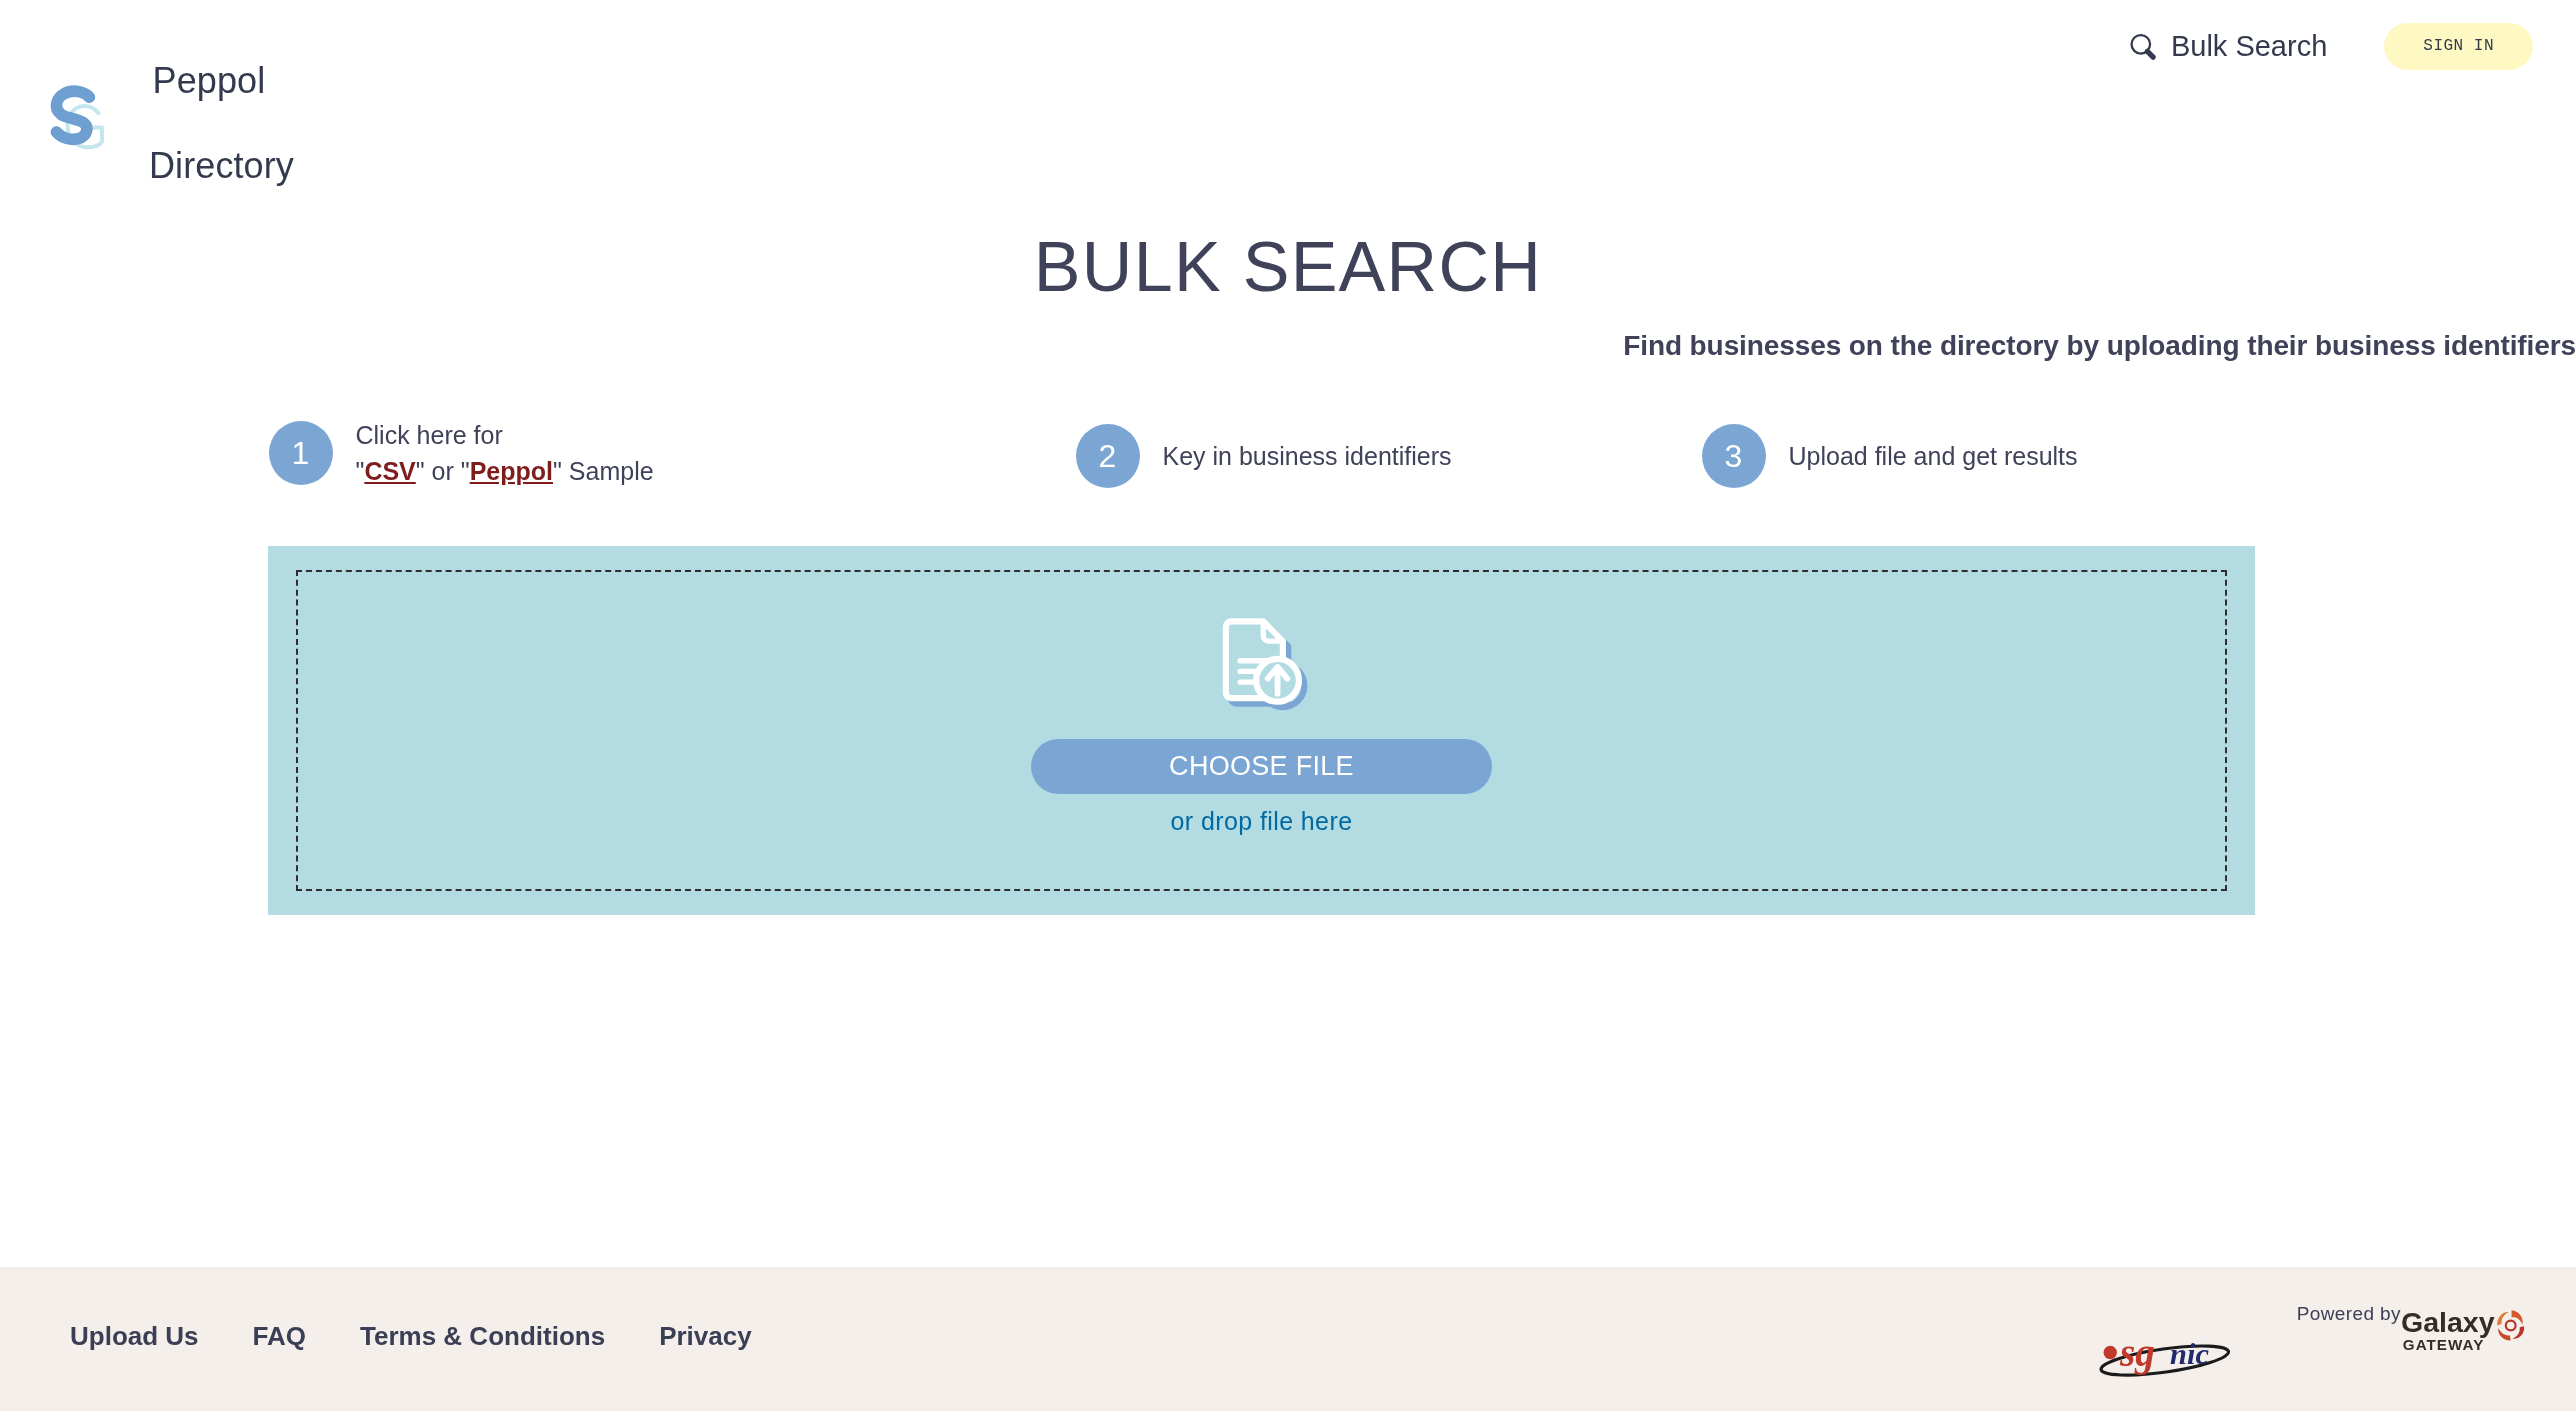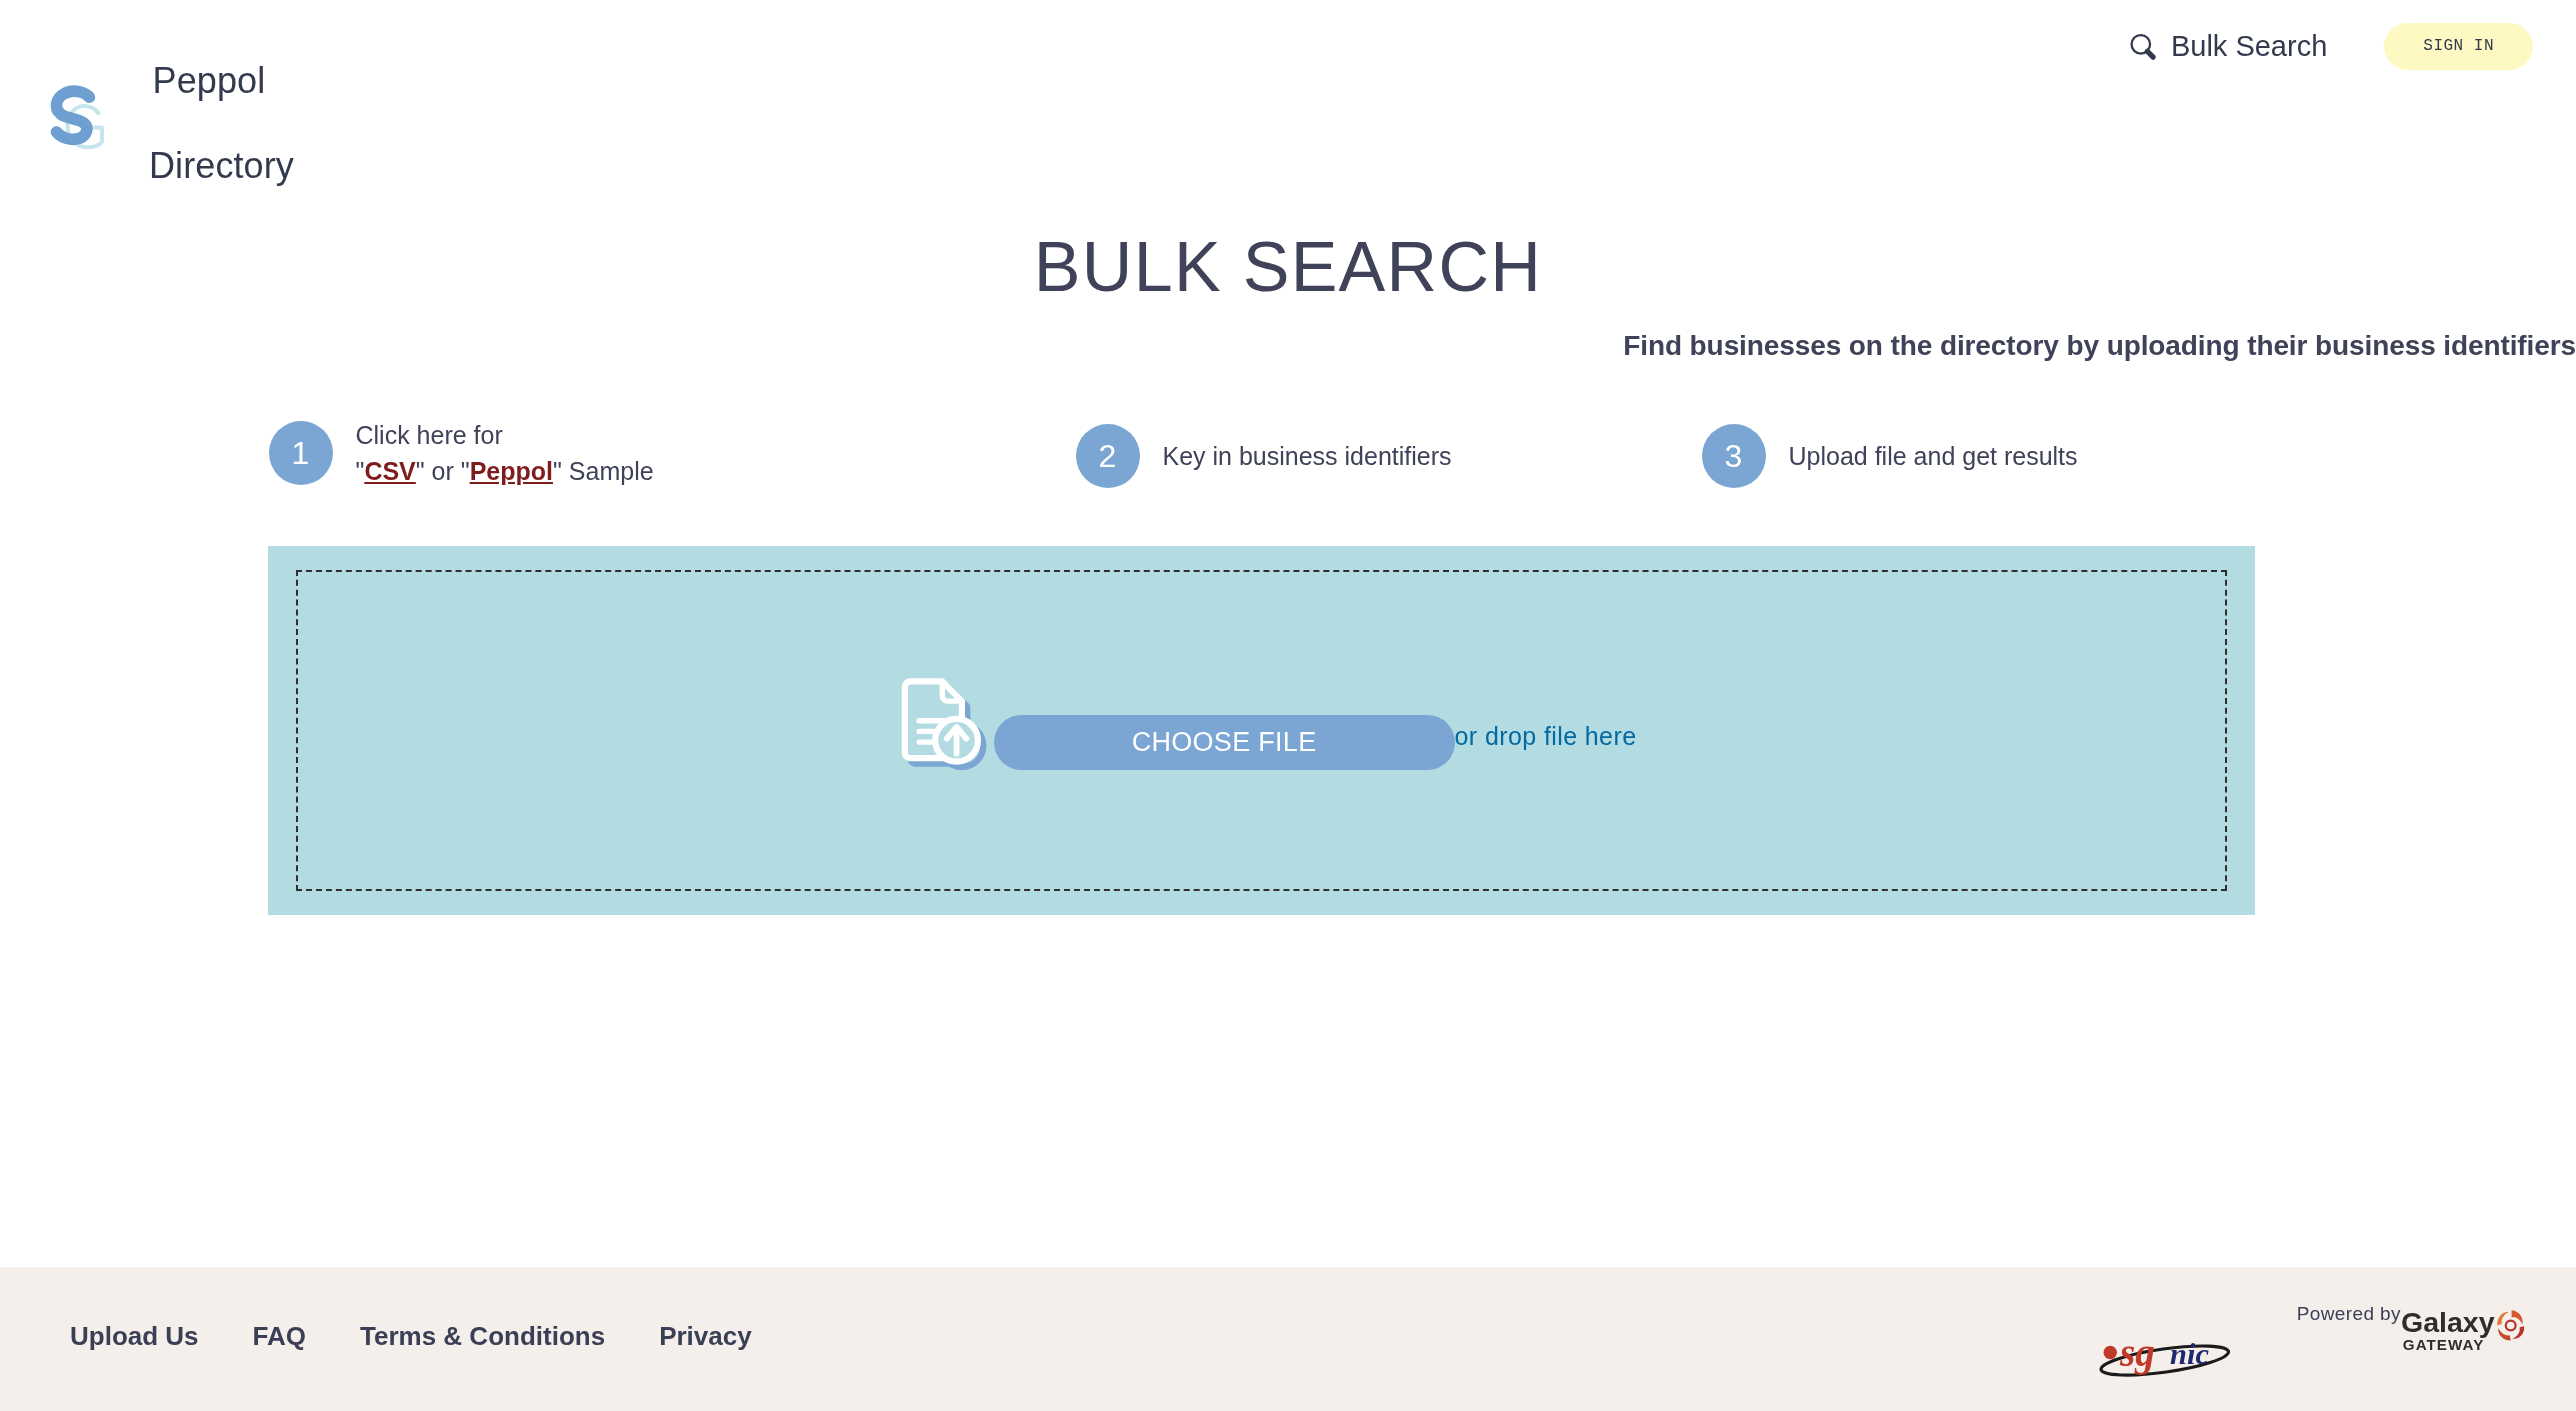--- a/index.html
+++ b/index.html
@@ -81,21 +81,21 @@
 
   
   .dropzone {
     position:absolute; left:268px; top:407px;
     width:1987px; height:369px;
     background:#b2dce2;
   }
   .dropzone-inner {
     position:absolute; left:28px; top:24px; right:28px; bottom:24px;
     border:2.7px dashed #2f2f2f;
-    display:flex; flex-direction:row; align-items:center; justify-content:center;
+    display:flex; flex-direction:column; align-items:center; justify-content:center;
   }
   .upload-icon { width:107px; height:107px; display:block; margin-top:-16px; }
   .choose-file-btn {
     margin-top:23px;
     width:461px; height:55px;
     background:#7ba6d3; color:#ffffff;
     border:none; border-radius:30px;
     font-size:27px; letter-spacing:0.3px; cursor:pointer;
     font-family:"Liberation Sans", sans-serif;
   }

